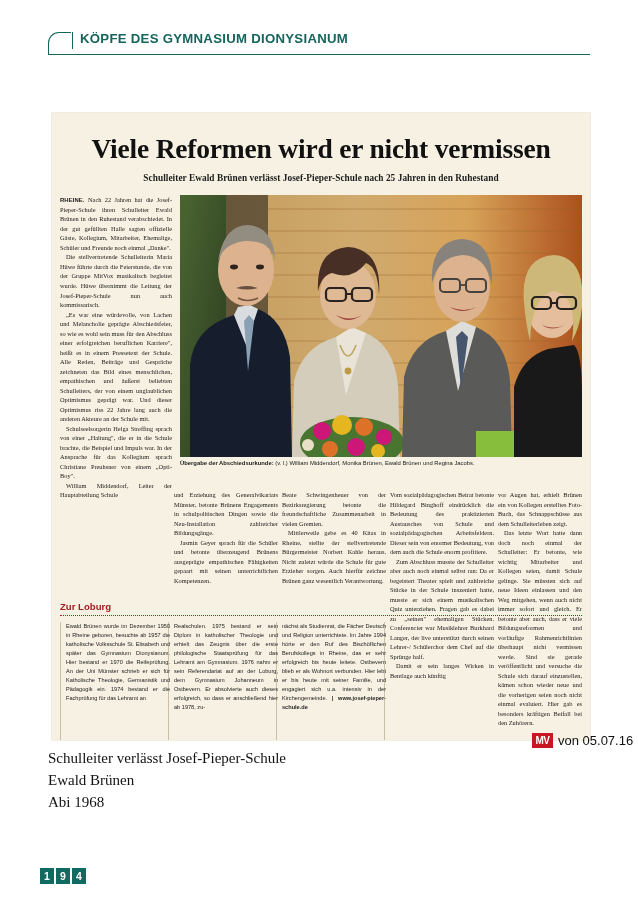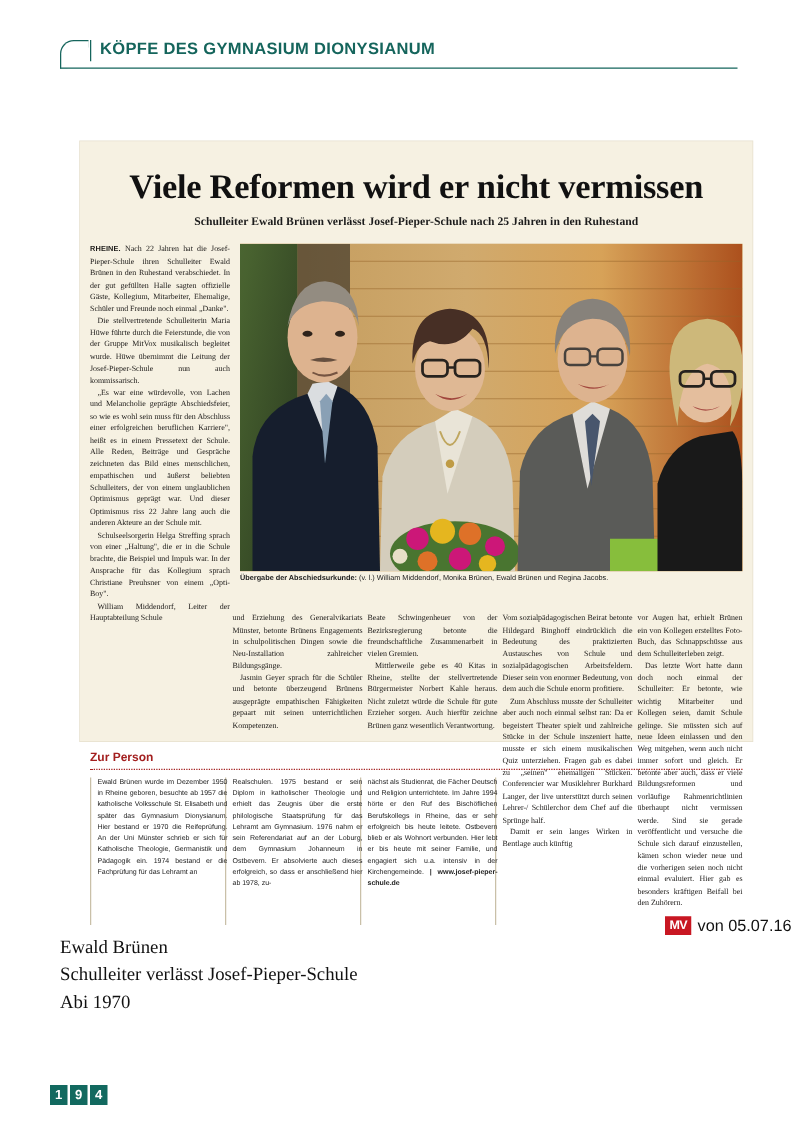--- a/index.html
+++ b/index.html
@@ -32,21 +32,21 @@
     font-weight:bold;font-size:13.2px;letter-spacing:.28px;
     color:#15655c;white-space:nowrap;
   }
   .header-rule{
     position:absolute;left:0;top:24px;width:542px;height:0;
     border-bottom:1.1px solid #15655c;
   }
 
   
   .clipping{
-    position:absolute;left:64px;top:113px;width:538px;height:480px;
+    position:absolute;left:52px;top:113px;width:538px;height:627px;
     background:#f6f1e2;
     box-shadow:0 0 0 0.6px #e6dfcd;
   }
 
   .headline{
     text-align:center;
     font-family:"Liberation Serif", serif;
     font-weight:bold;
     font-size:27.5px;
     letter-spacing:-.2px;
@@ -311,41 +311,41 @@
       <p>Zum Abschluss musste der Schulleiter aber auch noch einmal selbst ran: Da er begeistert Theater spielt und zahlreiche Stücke in der Schule inszeniert hatte, musste er sich einem musikalischen Quiz unterziehen. Fragen gab es dabei zu „seinen" ehemaligen Stücken. Conferencier war Musiklehrer Burkhard Langer, der live unterstützt durch seinen Lehrer-/ Schülerchor dem Chef auf die Sprünge half.</p>
       <p>Damit er sein langes Wirken in Bentlage auch künftig</p>
     </div>
     <div class="lcol c4">
       <p class="first">vor Augen hat, erhielt Brünen ein von Kollegen erstelltes Foto-Buch, das Schnappschüsse aus dem Schulleiterleben zeigt.</p>
       <p>Das letzte Wort hatte dann doch noch einmal der Schulleiter: Er betonte, wie wichtig Mitarbeiter und Kollegen seien, damit Schule gelinge. Sie müssten sich auf neue Ideen einlassen und den Weg mitgehen, wenn auch nicht immer sofort und gleich. Er betonte aber auch, dass er viele Bildungsreformen und vorläufige Rahmenrichtlinien überhaupt nicht vermissen werde. Sind sie gerade veröffentlicht und versuche die Schule sich darauf einzustellen, kämen schon wieder neue und die vorherigen seien noch nicht einmal evaluiert. Hier gab es besonders kräftigen Beifall bei den Zuhörern.</p>
     </div>
   </div>
 
   <div class="zurperson">
-    <div class="zp-title">Zur Person</div>
+    <div class="zp-title">Zur Loburg</div>
     <div class="zp-rule"></div>
     <div class="zp-cols">
       <div class="vline" style="left:0px;"></div>
       <div class="vline" style="left:108px;"></div>
       <div class="vline" style="left:216px;"></div>
       <div class="vline" style="left:324px;"></div>
       <div class="zpcol a">Ewald Brünen wurde im Dezember 1950 in Rheine geboren, besuchte ab 1957 die katholische Volksschule St. Elisabeth und später das Gymnasium Dionysianum. Hier bestand er 1970 die Reifeprüfung. An der Uni Münster schrieb er sich für Katholische Theologie, Germanistik und Pädagogik ein. 1974 bestand er die Fachprüfung für das Lehramt an</div>
       <div class="zpcol b">Realschulen. 1975 bestand er sein Diplom in katholischer Theologie und erhielt das Zeugnis über die erste philologische Staatsprüfung für das Lehramt am Gymnasium. 1976 nahm er sein Referendariat auf an der Loburg, dem Gymnasium Johanneum in Ostbevern. Er absolvierte auch dieses erfolgreich, so dass er anschließend hier ab 1978, zu-</div>
       <div class="zpcol c">
         <span>nächst als Studienrat, die Fächer Deutsch und Religion unterrichtete. Im Jahre 1994 hörte er den Ruf des Bischöflichen Berufskollegs in Rheine, das er sehr erfolgreich bis heute leitete. Ostbevern blieb er als Wohnort verbunden. Hier lebt er bis heute mit seiner Familie, und engagiert sich u.a. intensiv in der Kirchengemeinde.</span>
         <span class="zp-url">| www.josef-pieper-schule.de</span>
       </div>
     </div>
   </div>
 </div>
 
 <div class="meta">
+  <div>Schulleiter verlässt Josef-Pieper-Schule</div>
   <div>Ewald Brünen</div>
-  <div>Schulleiter verlässt Josef-Pieper-Schule</div>
-  <div>Abi 1970</div>
+  <div>Abi 1968</div>
 </div>
 
 <div class="mv-block">
   <div class="mv-logo">MV</div>
   <div class="mv-date">von 05.07.16</div>
 </div>
 
 <div class="pagenum">
   <span>1</span>
   <span>9</span>

